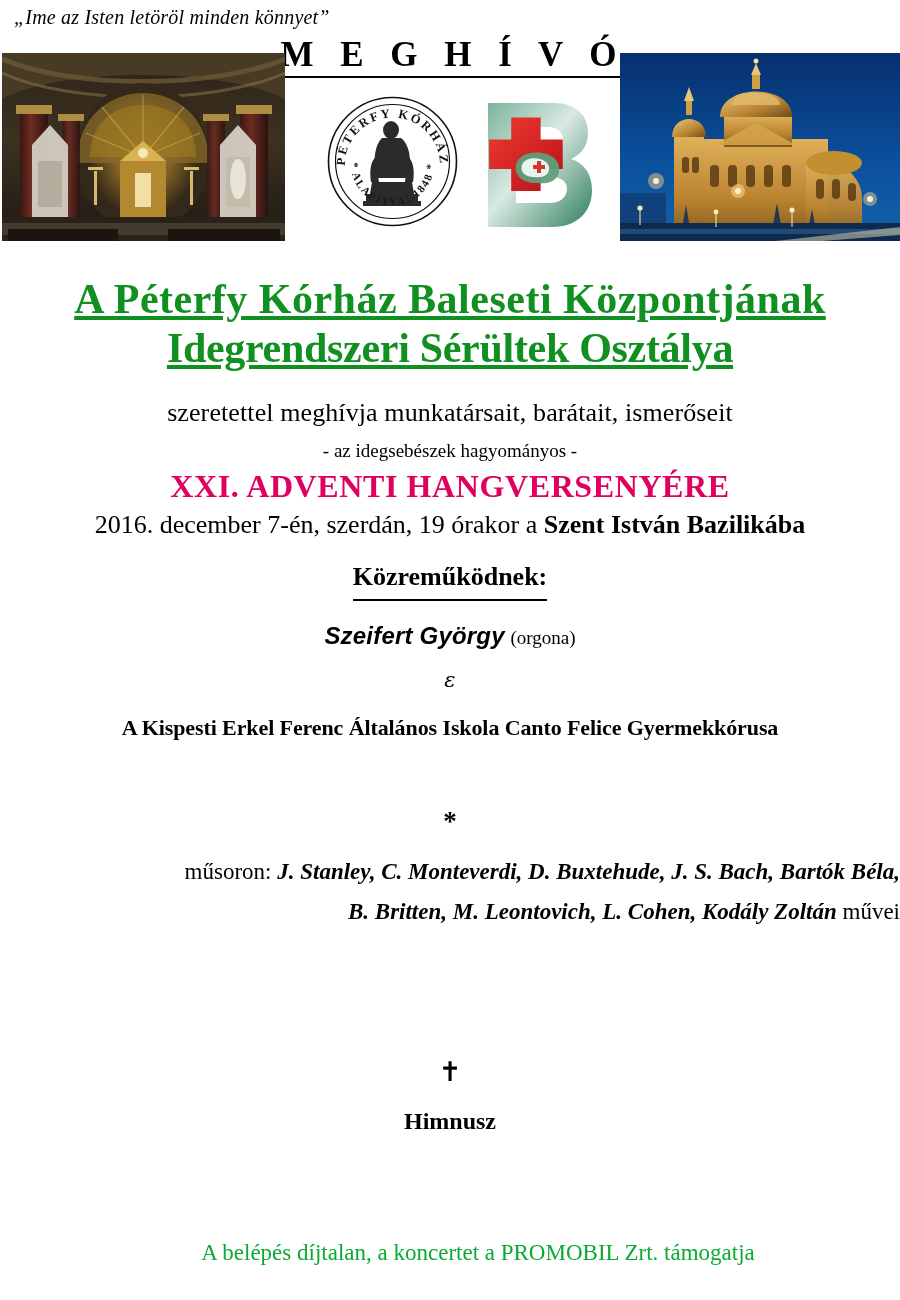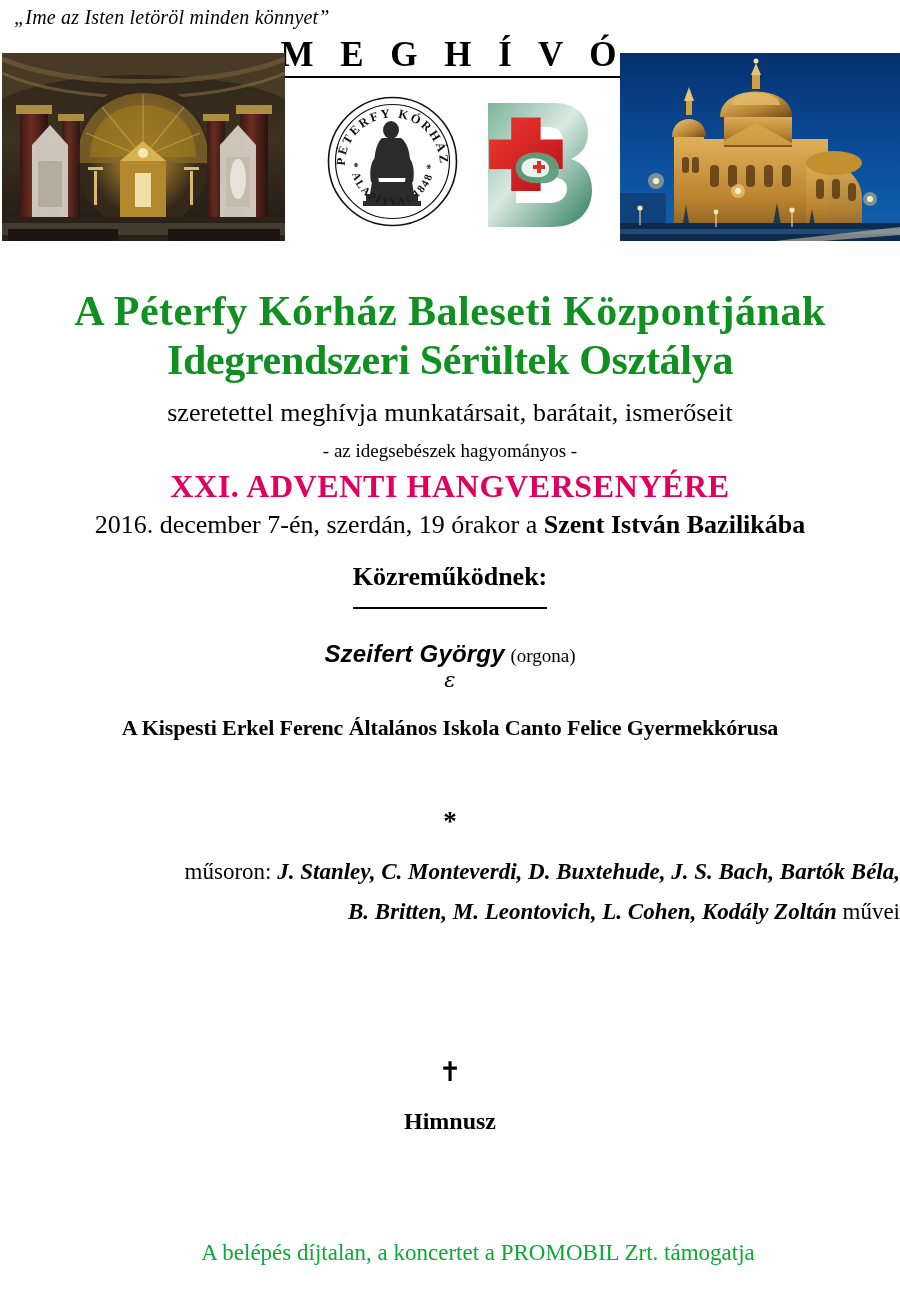--- a/index.html
+++ b/index.html
@@ -108,21 +108,21 @@
     font-size: 26px;
   }
   .date-line b { font-weight: bold; }
 
   .kozremuk {
     font-size: 26px;
     font-weight: bold;
   }
   .kozremuk span {
     border-bottom: 2px solid #000;
-    padding-bottom: 16px;
+    padding-bottom: 8px;
   }
 
   .organist {
     font-size: 23px;
   }
   .organist .nm {
     font-family: "Liberation Sans", "DejaVu Sans", sans-serif;
     font-weight: bold;
     font-style: italic;
     font-size: 24px;
@@ -415,38 +415,38 @@
       <path d="M36 44 H60 V20 H92 V44 H116 V76 H92 V100 H60 V76 H36 Z" fill="url(#crossg)" transform="translate(-14,6) scale(0.92)"></path>
 
       <g transform="translate(66,78)">
         <path d="M0 12 C-14 12 -22 4 -20 -6 C-18 -16 -6 -20 6 -18 C20 -16 26 -6 22 4 C18 12 10 13 0 12 Z" fill="#5f9f7e" opacity=".95"></path>
         <path d="M-2 6 C-12 6 -16 0 -14 -6 C-12 -12 -4 -14 4 -12 C12 -10 15 -4 12 2 C9 6 4 7 -2 6 Z" fill="#e8f3ed"></path>
         <path d="M-3 -6 H1 V-10 H5 V-6 H9 V-2 H5 V2 H1 V-2 H-3 Z" fill="#d4342c"></path>
       </g>
     </svg>
   </div>
 
-  <div class="blk title-green" style="top:287px;">
+  <div class="blk title-green" style="top:275px;text-decoration:underline;">
     <div class="l1">A   Péterfy Kórház Baleseti Központjának</div>
     <div class="l2">Idegrendszeri Sérültek Osztálya</div>
   </div>
 
   <div class="blk invite-line" style="top:398px;">szeretettel meghívja munkatársait, barátait, ismerőseit</div>
   <div class="blk sub-line" style="top:440px;">- az idegsebészek hagyományos -</div>
   <div class="blk concert-title" style="top:468px;">XXI. ADVENTI  HANGVERSENYÉRE</div>
 
   <div class="blk date-line" style="top:510px;">
     <span>2016. december 7-én, szerdán, 19 órakor a </span><b>Szent István Bazilikába</b>
   </div>
 
   <div class="blk kozremuk" style="top:562px;">
     <span>Közreműködnek:</span>
   </div>
 
-  <div class="blk organist" style="top:640px;">
+  <div class="blk organist" style="top:622px;">
     <span class="nm">Szeifert György</span>
     <span class="ins">(orgona)</span>
   </div>
 
   <div class="blk sep-eps" style="top:668px;">ε</div>
 
   <div class="blk choir" style="top:715px;">A Kispesti Erkel Ferenc Általános Iskola Canto Felice Gyermekkórusa</div>
 
 
   <div class="blk sep-ast" style="top:808px;">*</div>

